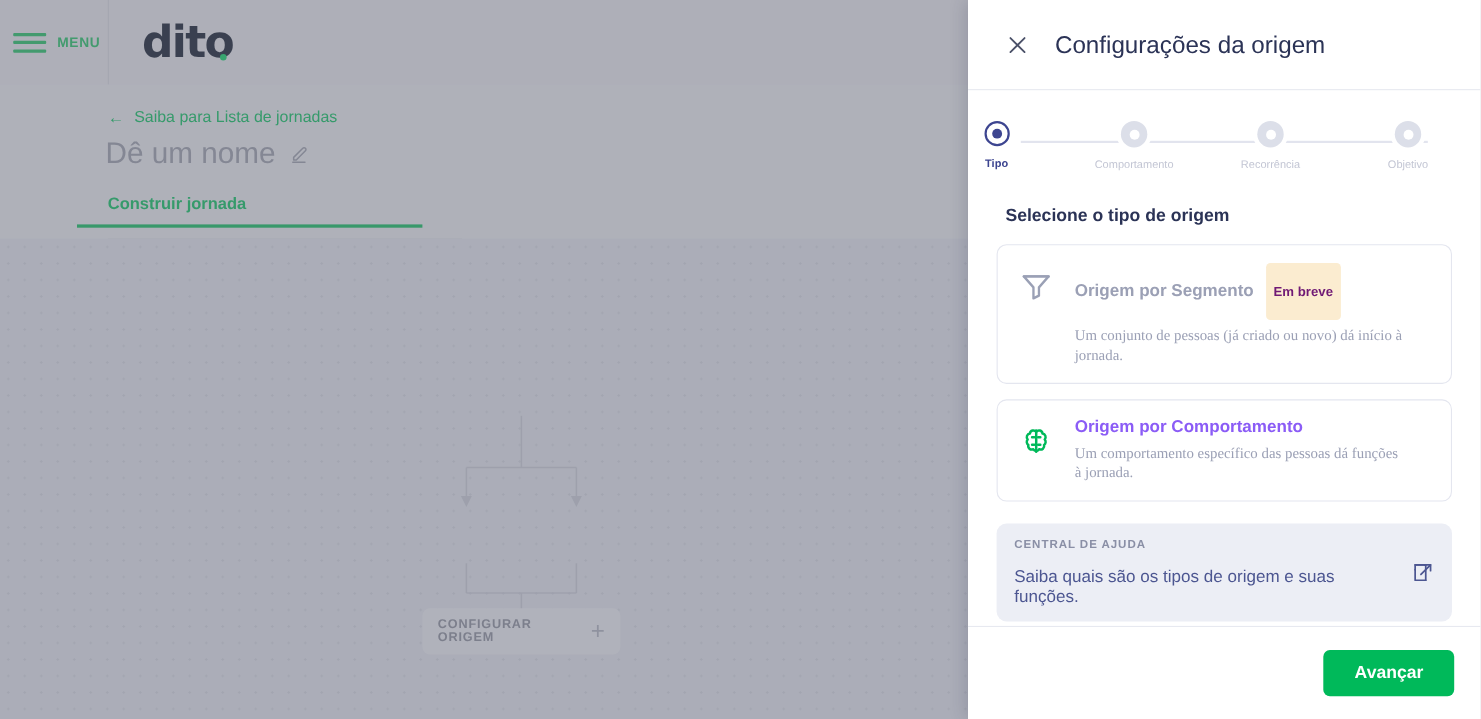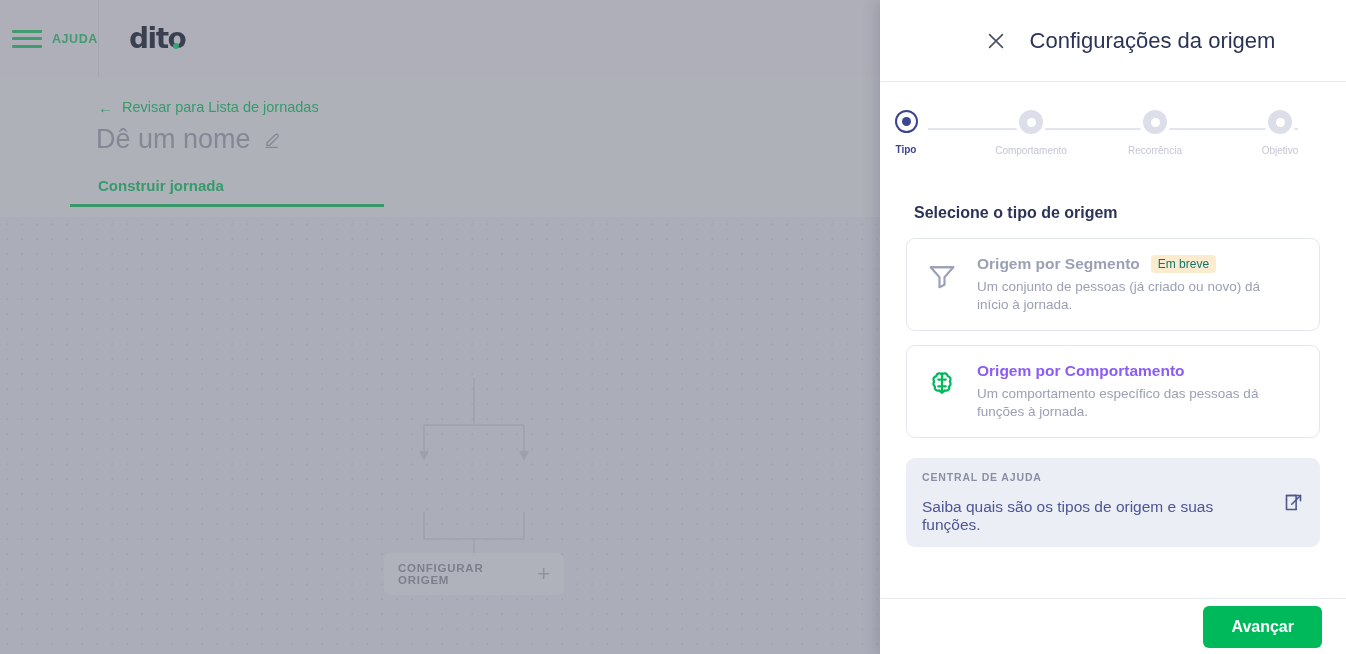--- a/index.html
+++ b/index.html
@@ -14,21 +14,21 @@
 
   
   .app{position:absolute;left:0;top:0;width:881px;height:654px;overflow:hidden;background:#c6c8cf;}
   .app-scrim{position:absolute;inset:0;background:rgba(120,124,140,0.32);pointer-events:none;z-index:40;}
 
   .topbar{position:absolute;left:0;top:0;width:881px;height:77px;background:#c7c8cd;display:flex;align-items:center;}
   .menu-zone{width:99px;height:77px;display:flex;align-items:center;gap:10px;padding-left:12px;box-sizing:border-box;border-right:1px solid #b9bbc2;}
   .burger{width:30px;height:18px;display:flex;flex-direction:column;justify-content:space-between;}
   .burger i{display:block;height:3px;width:100%;background:#2aa961;border-radius:1px;}
   .menu-label{font-size:12.5px;font-weight:bold;letter-spacing:.6px;color:#2aa961;}
-  .logo{margin-left:30px;font-size:28px;font-weight:bold;color:#1d2434;letter-spacing:-1.5px;line-height:1;position:relative;font-family:"DejaVu Sans", sans-serif;text-align:center;}
+  .logo{margin-left:30px;font-size:40px;font-weight:bold;color:#1d2434;letter-spacing:-1.5px;line-height:1;position:relative;font-family:"DejaVu Sans", sans-serif;text-align:center;}
   .logo .dot{position:absolute;right:6px;bottom:4px;width:6px;height:6px;border-radius:50%;background:#18b862;}
 
   .page{position:absolute;left:0;top:77px;width:881px;height:140px;background:#c9cacf;}
   .backlink{position:absolute;left:98px;top:22px;display:flex;align-items:center;gap:9px;font-size:14.5px;color:#17a95c;}
   .backlink .arr{font-size:15px;line-height:1;}
   .jtitle{position:absolute;left:96px;top:47px;display:flex;align-items:center;gap:12px;}
   .jtitle span{font-size:27px;color:#8a8d98;font-weight:400;}
   .pencil{width:19px;height:19px;}
   .tabs{position:absolute;left:98px;top:100px;width:322px;height:40px;border-bottom:1px solid #b6b8c0;display:flex;flex-direction:column;}
   .tab{font-size:15px;color:#8a8d98;padding:0 0 10px 0;margin-right:36px;}
@@ -39,80 +39,80 @@
     background-image:radial-gradient(#b6b8c2 1px, transparent 1px);
     background-size:15px 15px;}
 
   .node-origin{position:absolute;left:384px;top:336px;width:180px;height:42px;border-radius:7px;background:#cbccd2;display:flex;align-items:center;justify-content:space-between;padding:0 14px;box-sizing:border-box;gap:10px;}
   .node-origin .txt{font-size:11.5px;letter-spacing:.75px;color:#7e818d;font-weight:600;}
   .plus-sm{font-size:22px;color:#9a9da8;line-height:1;font-weight:300;}
   .wires{position:absolute;left:0;top:0;width:881px;height:437px;pointer-events:none;}
 
   
   .drawer{position:absolute;right:0;top:0;width:466px;height:654px;background:#ffffff;box-shadow:-3px 0 14px rgba(40,45,70,.18);z-index:60;display:flex;flex-direction:column;}
-  .dr-head{height:82px;display:flex;align-items:center;gap:23px;padding:0 0 0 34px;box-sizing:border-box;border-bottom:1px solid #e7e9f0;justify-content:center;}
+  .dr-head{height:82px;display:flex;align-items:center;gap:23px;padding:0 0 0 34px;box-sizing:border-box;border-bottom:1px solid #e7e9f0;}
   .xicon{width:22px;height:22px;flex:none;cursor:pointer;}
   .dr-title{font-size:22px;color:#2b3356;font-weight:400;}
 
   .stepper{position:relative;margin:28px 26px 0 26px;height:62px;}
   .stp-line{position:absolute;left:22px;right:22px;top:18px;height:2px;background:#e2e4ee;}
   .stp{position:absolute;top:0;width:0;display:flex;flex-direction:column;align-items:center;}
   .stp .ring{width:24px;height:24px;border-radius:50%;background:#dcdfe9;display:flex;align-items:center;justify-content:center;position:relative;z-index:2;box-shadow:0 0 0 4px #fff;}
   .stp .ring i{width:9px;height:9px;border-radius:50%;background:#ffffff;display:block;}
   .stp.active .ring{background:#fff;border:2.5px solid #3d4590;width:19px;height:19px;}
   .stp.active .ring i{background:#3d4590;width:9px;height:9px;}
   .stp .cap{margin-top:11px;font-size:10px;color:#c3c6d4;white-space:nowrap;}
   .stp.active .cap{color:#3d4590;font-weight:bold;}
 
-  .sec-title{margin:32px 0 0 34px;font-size:16px;font-weight:bold;color:#2b3356;}
+  .sec-title{margin:16px 0 0 34px;font-size:16px;font-weight:bold;color:#2b3356;}
 
   .cards{margin:16px 26px 0 26px;display:flex;flex-direction:column;gap:14px;}
   .card{border:1px solid #e4e6ef;border-radius:9px;padding:16px 18px;display:flex;gap:18px;align-items:flex-start;background:#fff;cursor:pointer;}
   .card .ic{width:34px;height:34px;flex:none;display:flex;align-items:center;justify-content:center;margin-top:4px;}
   .card .body{flex:1;}
   .card .row1{display:flex;align-items:center;gap:11px;}
   .card .name{font-size:15.5px;font-weight:bold;color:#8b5cf6;}
   .card.soon .name{color:#9ba0b5;}
-  .badge{background:#fbecd0;color:#0f766e;font-size:12px;font-weight:normal;border-radius:4px;padding:3px 7px;line-height:1;}
-  .card .desc{margin-top:5px;font-size:13.5px;line-height:18px;color:#9ba0b5;max-width:300px;}
+  .badge{background:#fbecd0;color:#701a75;font-size:12px;font-weight:bold;border-radius:4px;padding:20px 7px;line-height:1;}
+  .card .desc{margin-top:5px;font-size:13.5px;line-height:18px;color:#9ba0b5;max-width:300px;font-family:Liberation Serif, serif;}
 
   .help{margin:20px 26px 0 26px;background:#eceef5;border-radius:9px;padding:13px 16px;display:flex;align-items:center;justify-content:space-between;gap:14px;cursor:pointer;}
   .help .kicker{font-size:10.5px;letter-spacing:.85px;color:#8a8fa6;font-weight:600;}
   .help .line{margin-top:15px;font-size:15.5px;color:#4c5691;}
   .extlink{width:21px;height:21px;flex:none;}
 
-  .dr-foot{margin-top:auto;height:56px;border-top:1px solid #e7e9f0;display:flex;align-items:center;justify-content:flex-end;padding-right:24px;box-sizing:border-box;}
+  .dr-foot{margin-top:auto;height:85px;border-top:1px solid #e7e9f0;display:flex;align-items:center;justify-content:flex-end;padding-right:24px;box-sizing:border-box;}
   .btn-next{background:#00b95a;color:#fff;border:none;border-radius:6px;font-size:16px;font-weight:bold;padding:0 28px;height:42px;cursor:pointer;font-family:"Liberation Sans", sans-serif;}
 </style>
 </head>
 <body>
 
 <div id="root">
 
   <div class="app">
 
     <div class="topbar">
       <div class="menu-zone">
         <div class="burger">
             <i></i>
             <i></i>
             <i></i>
           </div>
-        <div class="menu-label">AJUDA</div>
+        <div class="menu-label">MENU</div>
       </div>
       <div class="logo">
         <span>dito</span>
         <span class="dot"></span>
       </div>
     </div>
 
     <div class="page">
       <div class="backlink">
         <span class="arr">←</span>
-        <span>Revisar para Lista de jornadas</span>
+        <span>Saiba para Lista de jornadas</span>
       </div>
       <div class="jtitle">
         <span>Dê um nome</span>
         <svg class="pencil" viewBox="0 0 24 24" fill="none" stroke="#8a8d98" stroke-width="1.7" stroke-linecap="round" stroke-linejoin="round">
           <path d="M5 16.5 L15.5 6 a2 2 0 0 1 3 3 L8 19.5 H5 z"></path>
           <path d="M4 22 h14"></path>
         </svg>
       </div>
       <div class="tabs">
         <div class="tab active">Construir jornada</div>

